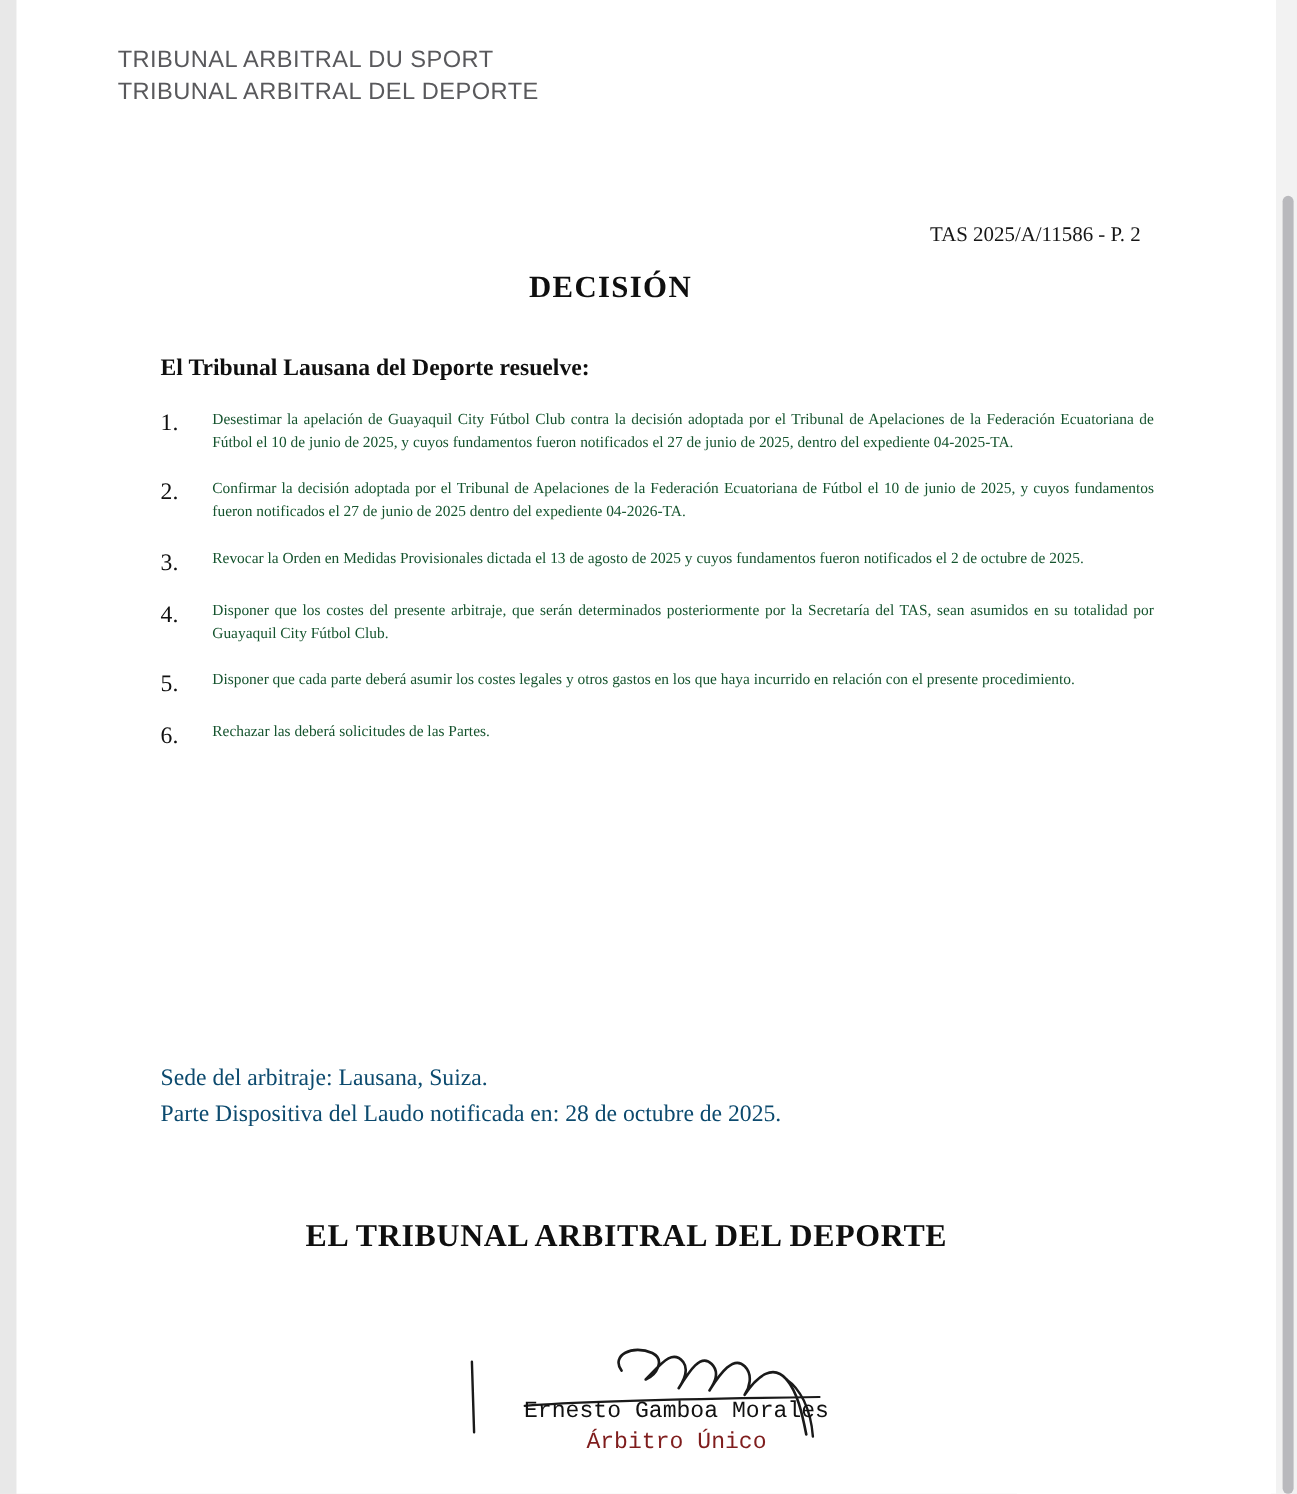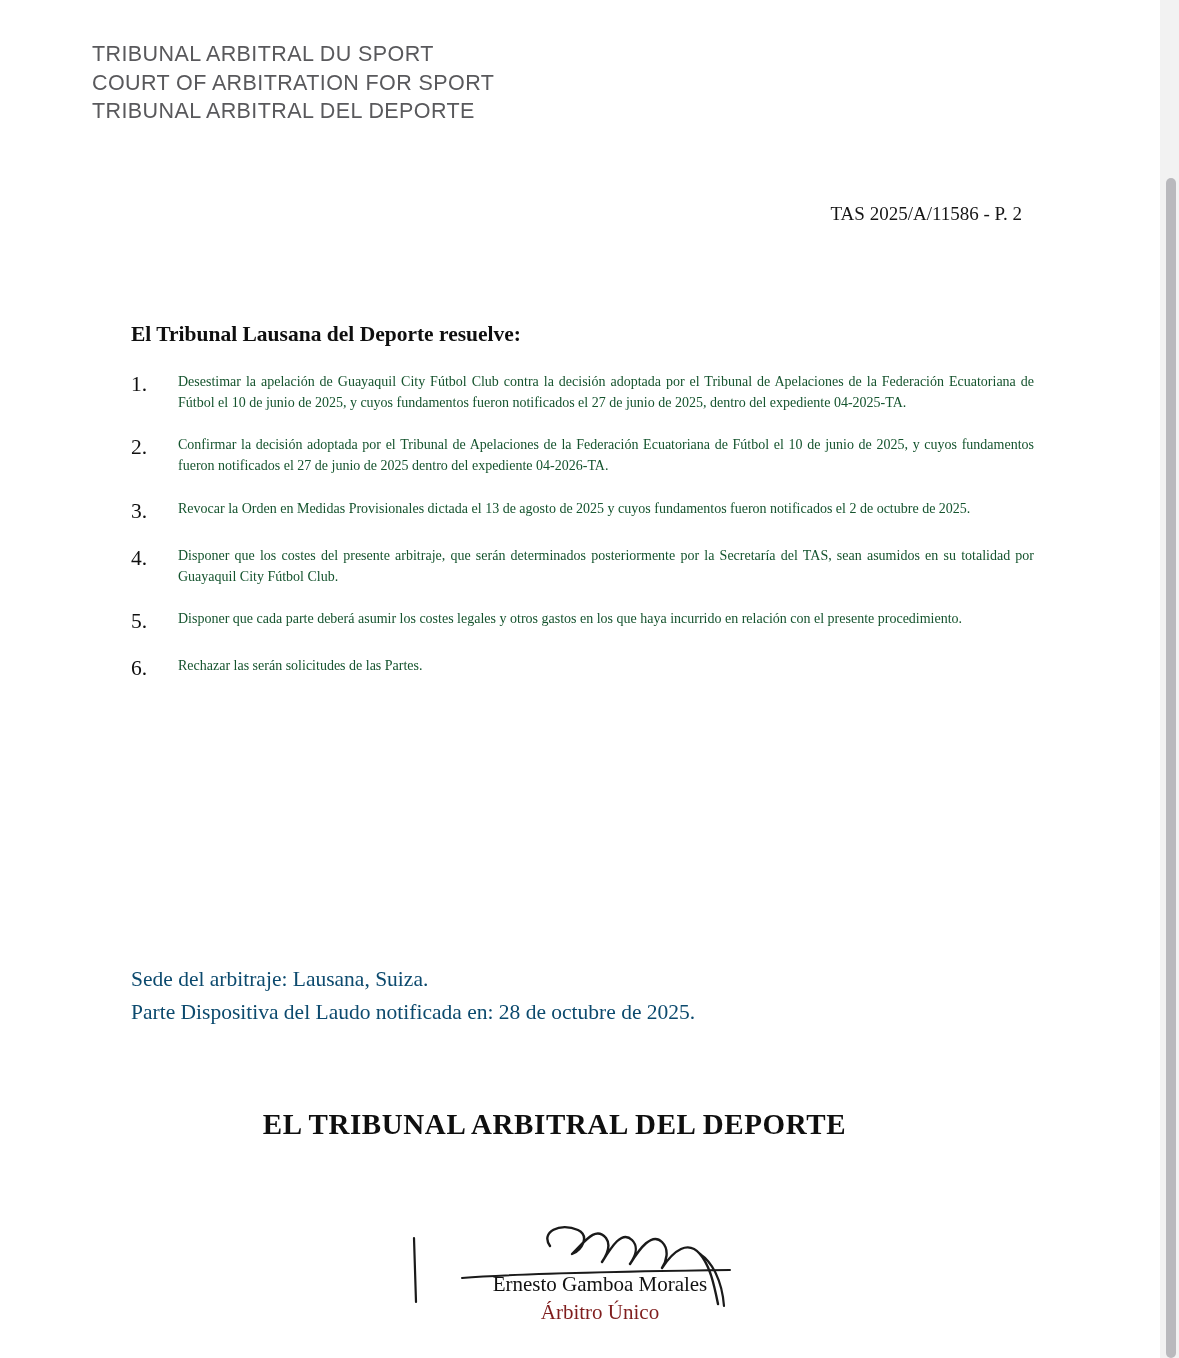--- a/index.html
+++ b/index.html
@@ -11,21 +11,21 @@
     width: 1179px;
     height: 1358px;
     overflow: hidden;
     font-family: "Liberation Serif", serif;
     position: relative;
   }
 
   
   .page {
     position: absolute;
-    left: 0;
+    left: 15px;
     top: 0;
     width: 1160px;
     height: 1358px;
     background: #ffffff;
     box-sizing: border-box;
   }
 
   
   .scroll-track {
     position: absolute;
@@ -140,20 +140,21 @@
     margin-left: 29px;
   }
 
   
   .sig-block {
     position: absolute;
     left: 400px;
     top: 1210px;
     width: 400px;
     height: 130px;
+    font-family: Liberation Mono, monospace;
   }
   .sig-svg {
     position: absolute;
     left: 0;
     top: 0;
   }
   .sig-name {
     position: absolute;
     left: 0;
     top: 62px;
@@ -172,26 +173,26 @@
     color: #7f1d1d;
   }
 </style>
 </head>
 <body>
 
 <div class="page">
 
   <div class="letterhead">
     <div>TRIBUNAL ARBITRAL DU SPORT</div>
-    <div>COURT OF ARBITRATION FOR SPORT</div>
     <div>TRIBUNAL ARBITRAL DEL DEPORTE</div>
   </div>
 
   <div class="doc-ref">TAS 2025/A/11586 - P. 2</div>
 
+  <div class="title">DECISIÓN</div>
 
   <div class="lead">El Tribunal Lausana del Deporte resuelve:</div>
 
   <div class="items">
     <div class="item">
       <div class="item-num">1.</div>
       <div class="item-text">Desestimar la apelación de Guayaquil City Fútbol Club contra la decisión adoptada por el Tribunal de Apelaciones de la Federación Ecuatoriana de Fútbol el 10 de junio de 2025, y cuyos fundamentos fueron notificados el 27 de junio de 2025, dentro del expediente 04-2025-TA.</div>
     </div>
     <div class="item">
       <div class="item-num">2.</div>
@@ -204,21 +205,21 @@
     <div class="item">
       <div class="item-num">4.</div>
       <div class="item-text">Disponer que los costes del presente arbitraje, que serán determinados posteriormente por la Secretaría del TAS, sean asumidos en su totalidad por Guayaquil City Fútbol Club.</div>
     </div>
     <div class="item">
       <div class="item-num">5.</div>
       <div class="item-text">Disponer que cada parte deberá asumir los costes legales y otros gastos en los que haya incurrido en relación con el presente procedimiento.</div>
     </div>
     <div class="item">
       <div class="item-num">6.</div>
-      <div class="item-text">Rechazar las serán solicitudes de las Partes.</div>
+      <div class="item-text">Rechazar las deberá solicitudes de las Partes.</div>
     </div>
   </div>
 
   <div class="footer-lines">
     <div>Sede del arbitraje: Lausana, Suiza.</div>
     <div>Parte Dispositiva del Laudo notificada en: 28 de octubre de 2025.</div>
   </div>
 
   <div class="court-name">EL TRIBUNAL ARBITRAL DEL DEPORTE</div>
 

